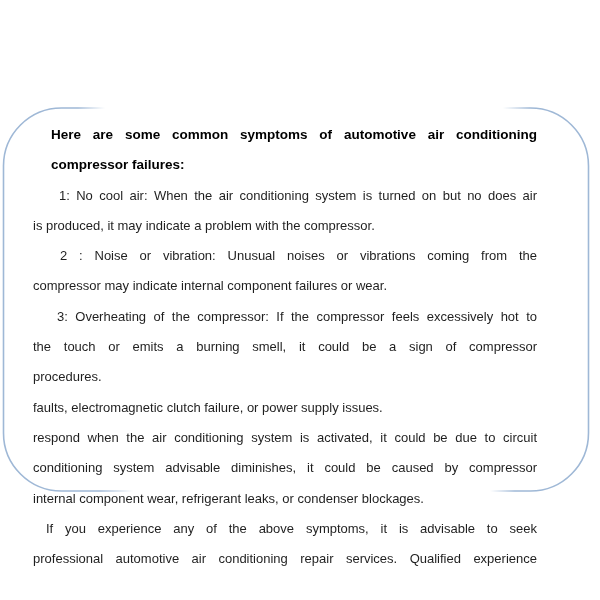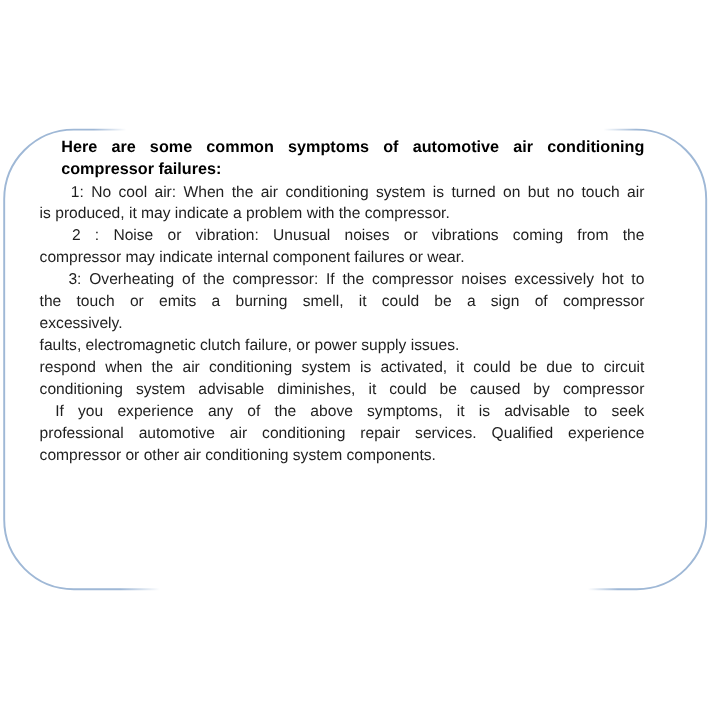--- a/index.html
+++ b/index.html
@@ -44,20 +44,21 @@
   }
   .para.bold {
     font-weight: bold;
     color: var(--heading-color, #000000);
     font-size: 13.5px;
   }
   .line {
     display: block;
     text-align: justify;
     text-align-last: justify;
+    margin-top: 12px;
   }
   .line.last {
     text-align: center;
     text-align-last: left;
   }
 </style>
 </head>
 <body>
 
 <div class="canvas">
@@ -82,39 +83,39 @@
     <rect x="78" y="100" width="452" height="16" fill="url(#fadeTop)"></rect>
     <rect x="100" y="483" width="415" height="16" fill="url(#fadeBottom)"></rect>
   </svg>
 
   <div class="text-block">
       <p class="para bold" style="padding-left: 18px;">
         <span class="line">Here are some common symptoms of automotive air conditioning</span>
         <span class="line last">compressor failures:</span>
       </p>
       <p class="para">
-        <span class="line" style="text-indent: 26px;">1: No cool air: When the air conditioning system is turned on but no touch air</span>
+        <span class="line" style="text-indent: 26px;">1: No cool air: When the air conditioning system is turned on but no does air</span>
         <span class="line last">is produced, it may indicate a problem with the compressor.</span>
       </p>
       <p class="para">
         <span class="line" style="text-indent: 27px;">2 : Noise or vibration: Unusual noises or vibrations coming from the</span>
         <span class="line last">compressor may indicate internal component failures or wear.</span>
       </p>
       <p class="para">
-        <span class="line" style="text-indent: 24px;">3: Overheating of the compressor: If the compressor noises excessively hot to</span>
+        <span class="line" style="text-indent: 24px;">3: Overheating of the compressor: If the compressor feels excessively hot to</span>
         <span class="line">the touch or emits a burning smell, it could be a sign of compressor</span>
-        <span class="line last">excessively.</span>
+        <span class="line last">procedures.</span>
       </p>
       <p class="para">
         <span class="line last">faults, electromagnetic clutch failure, or power supply issues.</span>
         <span class="line">respond when the air conditioning system is activated, it could be due to circuit</span>
       </p>
       <p class="para">
         <span class="line">conditioning system advisable diminishes, it could be caused by compressor</span>
+        <span class="line last">internal component wear, refrigerant leaks, or condenser blockages.</span>
       </p>
       <p class="para">
         <span class="line" style="text-indent: 13px;">If you experience any of the above symptoms, it is advisable to seek</span>
         <span class="line">professional automotive air conditioning repair services. Qualified experience</span>
-        <span class="line last">compressor or other air conditioning system components.</span>
       </p>
     </div>
 
 </div>
 
 </body></html>

